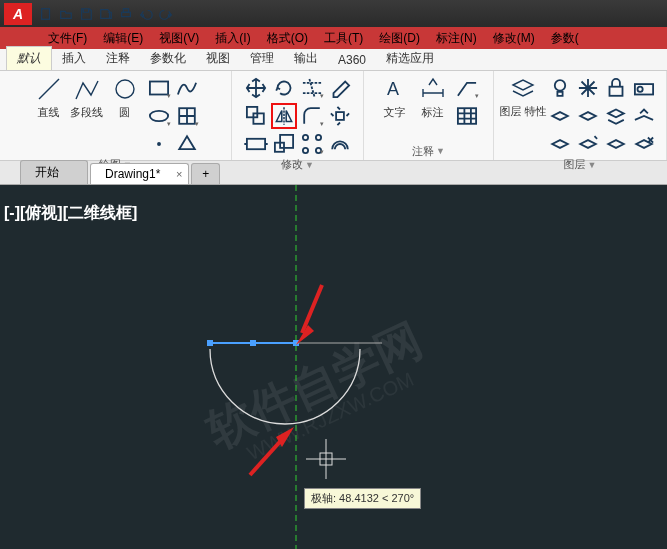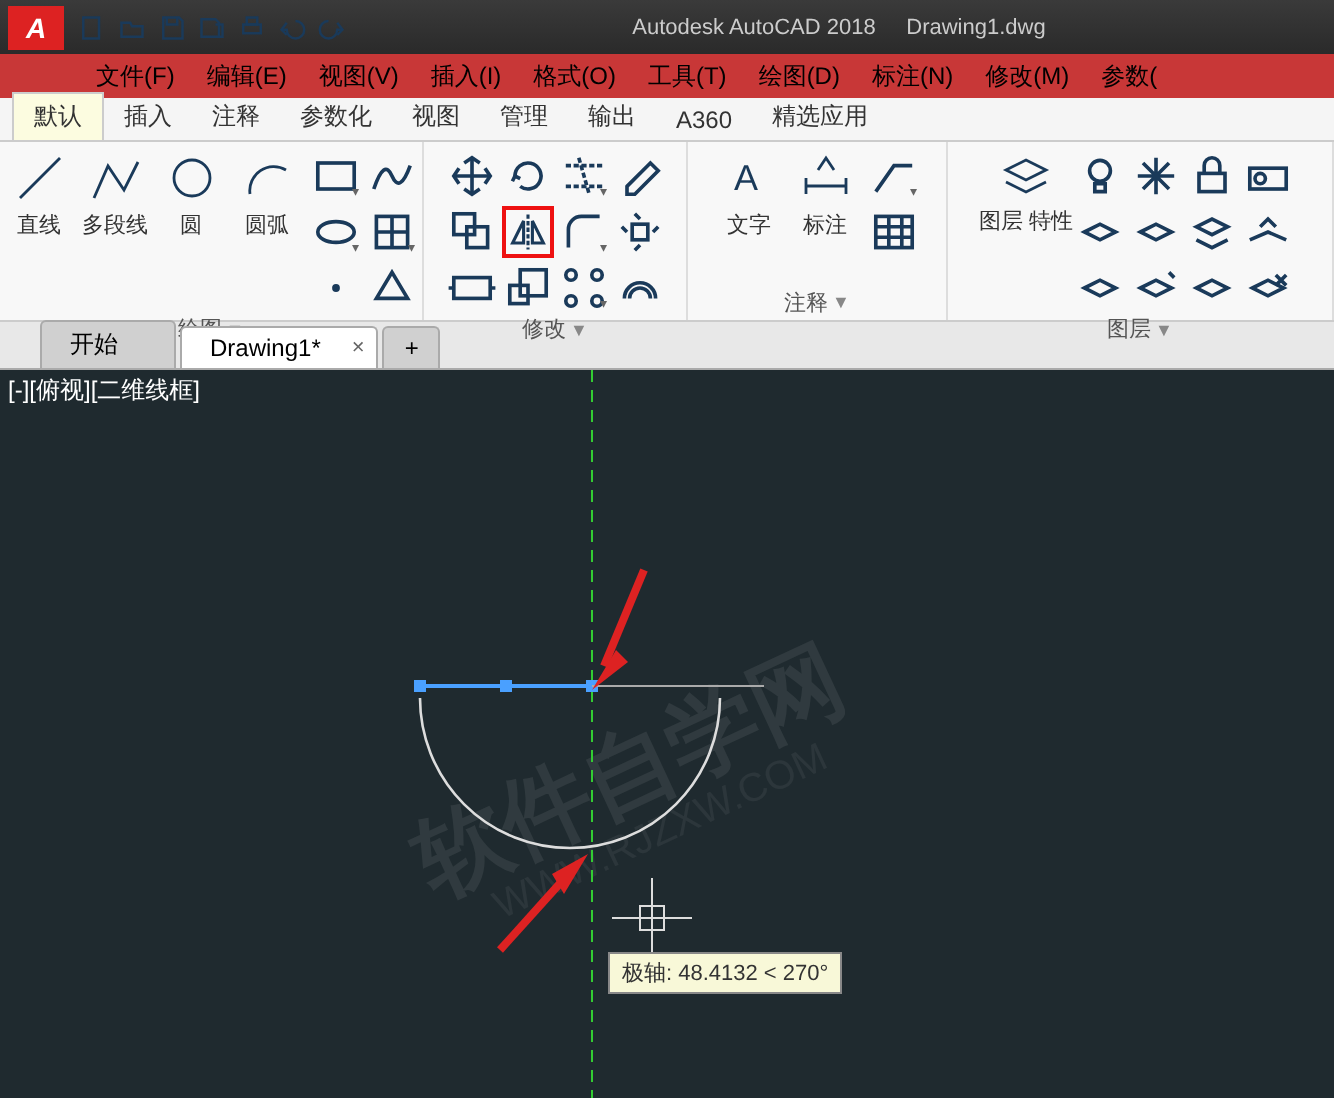--- a/index.html
+++ b/index.html
@@ -12,21 +12,21 @@
 .qat-btn svg { width:14px; height:14px; }
 .titlebar .apptitle { flex:1; text-align:center; }
 
 
 .menubar { height: 22px; background: #c83737; display:flex; align-items:center; padding: 0 40px 0 40px; }
 .menubar .menu-item { color:#000000; font-size:12px; padding: 2px 8px; cursor:pointer; }
 
 
 .ribbon-tabs { height: 22px; background:#f5f5f5; border-bottom:1px solid #ccc; display:flex; align-items:flex-end; padding-left:6px; font-size:12px; }
 .ribbon-tab { padding: 3px 10px; cursor:pointer; color:#333; }
-.ribbon-tab.active { background:#fcfce0; border:1px solid #ccc; border-bottom:none; }
+.ribbon-tab.active { background:#fcfce0; border:1px solid #ccc; border-bottom:none;font-style:italic; }
 
 
 .ribbon { height: 90px; background:#f8f8f8; border-bottom:1px solid #ccc; display:flex; }
 .panel { border-right:1px solid #ddd; padding:4px 6px 0; display:flex; flex-direction:column; align-items:center; }
 .panel-body { flex:1; display:flex; align-items:flex-start; gap:4px; }
 .panel-label { height:18px; font-size:11px; color:#555; display:flex; align-items:center; gap:2px; }
 .panel-label .drop { font-size:9px; color:#888; }
 .big-btn { display:flex; flex-direction:column; align-items:center; width:34px; cursor:pointer; }
 .big-btn .icon { width:28px; height:28px; display:flex;align-items:center;justify-content:center; }
 .big-btn .lbl { font-size:11px; color:#333; margin-top:2px; white-space:nowrap; }
@@ -38,25 +38,25 @@
 
 
 .doctabs { height: 24px; background:#e8e8e8; display:flex; align-items:flex-end; padding-left:20px; font-size:12px; border-bottom:1px solid #aaa; }
 .doctab { padding:3px 28px 3px 14px; background:#d0d0d0; border:1px solid #aaa; border-bottom:none; margin-right:2px; border-radius:3px 3px 0 0; cursor:pointer; position:relative;text-align:center; }
 .doctab.active { background:#fff; }
 .doctab .close { position:absolute; right:6px; top:4px; font-size:11px; color:#666; }
 .doctab.plus { padding:3px 10px; }
 
 
 .canvas { position:relative; height: 364px; background:#1f2a2f; overflow:hidden; }
-.view-label { position:absolute; left:4px; top:2px; color:#fff; font-size:12px; }
+.view-label { position:absolute; left:4px; top:18px; color:#fff; font-size:16px;font-weight:bold; }
 .watermark { position:absolute; left:200px; top:170px; color:rgba(255,255,255,.08); font-size:46px; transform:rotate(-25deg); white-space:nowrap; pointer-events:none; font-weight:bold; }
 .watermark2 { position:absolute; left:240px; top:220px; color:rgba(255,255,255,.06); font-size:20px; transform:rotate(-25deg); white-space:nowrap; pointer-events:none; }
 svg.draw { position:absolute; left:0; top:0; }
-.tooltip { position:absolute; left:304px; bottom:52px; background:#f8f8d8; border:1px solid #888; padding:2px 6px; font-size:11px; color:#333; }
+.tooltip { position:absolute; left:304px; bottom:40px; background:#f8f8d8; border:1px solid #888; padding:2px 6px; font-size:11px; color:#333; }
 
 
 .ic { stroke:#1a3a5a; stroke-width:1.4; fill:none; }
 </style>
 </head>
 <body>
 
 <div class="titlebar">
   <div class="logo">A</div>
   <span class="qat-btn">
@@ -90,25 +90,20 @@
         <path d="M10 4a5 5 0 1 1-5 5H2" class="ic"></path>
         <path d="M5 5l-3 4 3 3" class="ic"></path>
       </svg>
     </span>
   <span class="qat-btn">
       <svg viewBox="0 0 16 16">
         <path d="M6 4a5 5 0 1 0 5 5h3" class="ic"></path>
         <path d="M11 5l3 4-3 3" class="ic"></path>
       </svg>
     </span>
-  <span class="apptitle">
-    <span>Autodesk AutoCAD 2018</span>
-    &nbsp;&nbsp;&nbsp;
-    <span>Drawing1.dwg</span>
-  </span>
 </div>
 
 <div class="menubar">
   <span class="menu-item">文件(F)</span>
   <span class="menu-item">编辑(E)</span>
   <span class="menu-item">视图(V)</span>
   <span class="menu-item">插入(I)</span>
   <span class="menu-item">格式(O)</span>
   <span class="menu-item">工具(T)</span>
   <span class="menu-item">绘图(D)</span>
@@ -124,21 +119,21 @@
   <span class="ribbon-tab">参数化</span>
   <span class="ribbon-tab">视图</span>
   <span class="ribbon-tab">管理</span>
   <span class="ribbon-tab">输出</span>
   <span class="ribbon-tab">A360</span>
   <span class="ribbon-tab">精选应用</span>
 </div>
 
 <div class="ribbon">
 
-  <div class="panel" style="width:212px">
+  <div class="panel" style="width:232px">
     <div class="panel-body">
       <div class="big-btn">
         <span class="icon">
             <svg viewBox="0 0 28 28">
               <line x1="4" y1="24" x2="24" y2="4" class="ic"></line>
             </svg>
           </span>
         <span class="lbl">直线</span>
       </div>
       <div class="big-btn">
@@ -149,28 +144,20 @@
           </span>
         <span class="lbl">多段线</span>
       </div>
       <div class="big-btn">
         <span class="icon">
             <svg viewBox="0 0 28 28">
               <circle cx="14" cy="14" r="9" class="ic"></circle>
             </svg>
           </span>
         <span class="lbl">圆</span>
-      </div>
-      <div class="big-btn">
-        <span class="icon">
-            <svg viewBox="0 0 28 28">
-              <path d="M5 22 A12 12 0 0 1 23 10" class="ic"></path>
-            </svg>
-          </span>
-        <span class="lbl">圆弧</span>
       </div>
       <div class="small-grid">
         <span class="small-btn">
             <svg viewBox="0 0 20 20">
               <rect x="3" y="5" width="14" height="10" class="ic"></rect>
             </svg>
             <span class="dd">▾</span>
           </span>
         <span class="small-btn">
             <svg viewBox="0 0 20 20">

